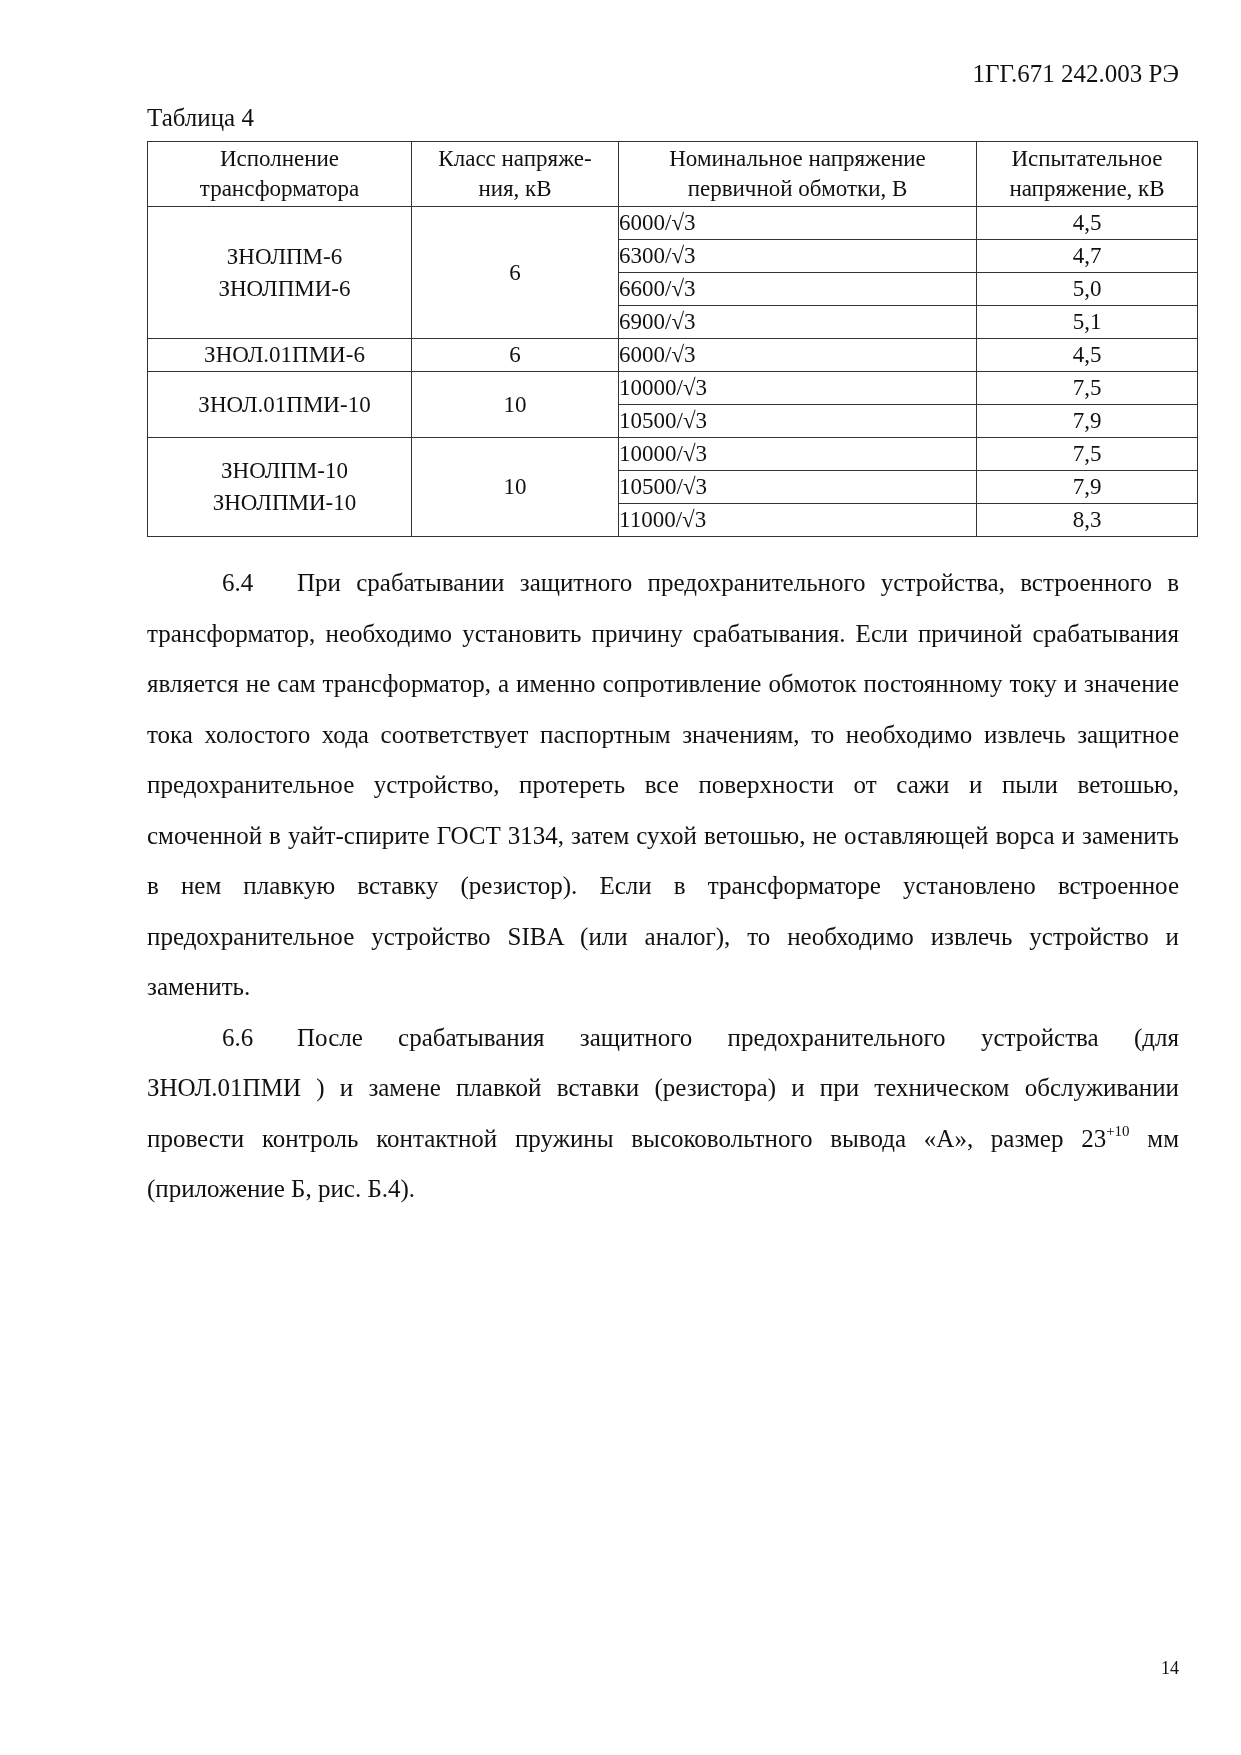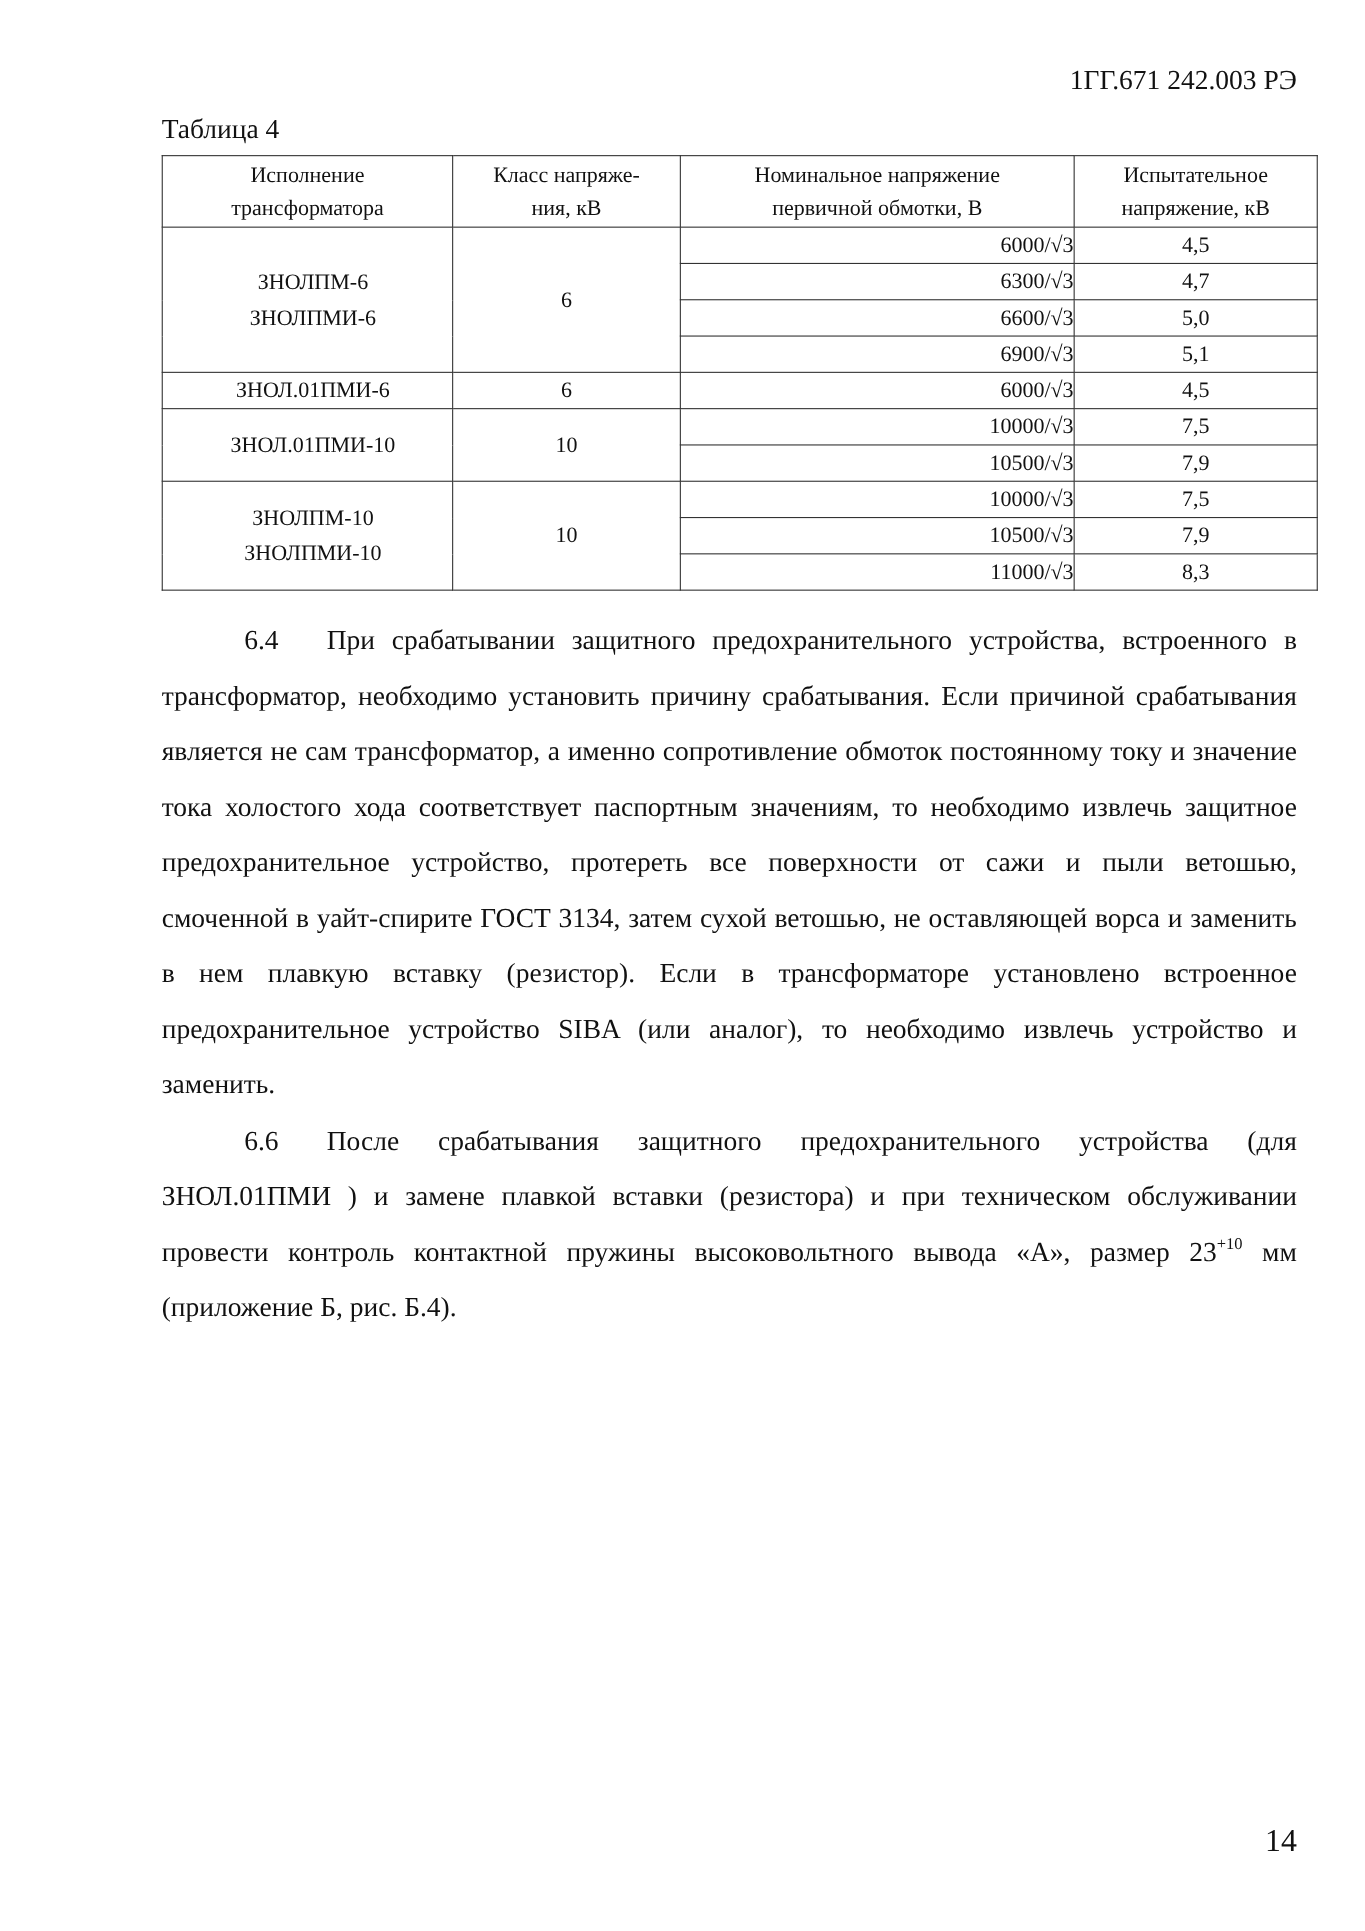--- a/index.html
+++ b/index.html
@@ -1,37 +1,37 @@
 <!DOCTYPE html>
 <html><head>
 <meta charset="utf-8">
 <style>
   html, body { margin:0; padding:0; background:#ffffff; }
   body { width:1241px; height:1755px; position:relative; overflow:hidden;
          font-family:"Liberation Serif", "DejaVu Serif", serif; color:#111; }
   .doc-code { position:absolute; top:60px; right:62px; font-size:25px; }
   .table-caption { position:absolute; top:104px; left:147px; font-size:25px; }
   table.spec { position:absolute; top:141px; left:147px; border-collapse:collapse;
-               font-size:20px; line-height:29px; }
+               font-size:23px; line-height:29px; }
   table.spec td, table.spec th { border:1.5px solid #333; padding:0; font-weight:normal; }
   table.spec th { text-align:center; vertical-align:middle; height:64px; line-height:30px; }
   table.spec td { height:32px; line-height:32px; }
   .c1 { width:253px; text-align:left; padding-left:10px !important; }
   .c2 { width:206px; text-align:center; }
-  .c3 { width:357px; text-align:right; }
+  .c3 { width:357px; text-align:left; }
   .c4 { width:220px; text-align:center; }
   th.c1 { text-align:center; padding-left:0 !important; }
   td.model { text-align:center; vertical-align:middle; line-height:32px; padding-left:10px; }
   td.klass { text-align:center; vertical-align:middle; }
   .body-text { position:absolute; top:558px; left:147px; width:1032px; font-size:25px; line-height:50.5px; }
   .body-text p { margin:0; text-align:justify; text-align-last:left; }
   .indent { text-indent:75px; }
   .clause-num { display:inline-block; width:75px; text-indent:0; }
   sup { font-size:15px; line-height:0; vertical-align:11px; }
-  .page-num { position:absolute; top:1658px; right:62px; font-size:29px; }
+  .page-num { position:absolute; top:1658px; right:62px; font-size:18px; }
 </style>
 </head>
 <body>
 
 <div class="doc-code">1ГГ.671 242.003 РЭ</div>
 <div class="table-caption">Таблица 4</div>
 
 <table class="spec">
   <thead>
     <tr>

